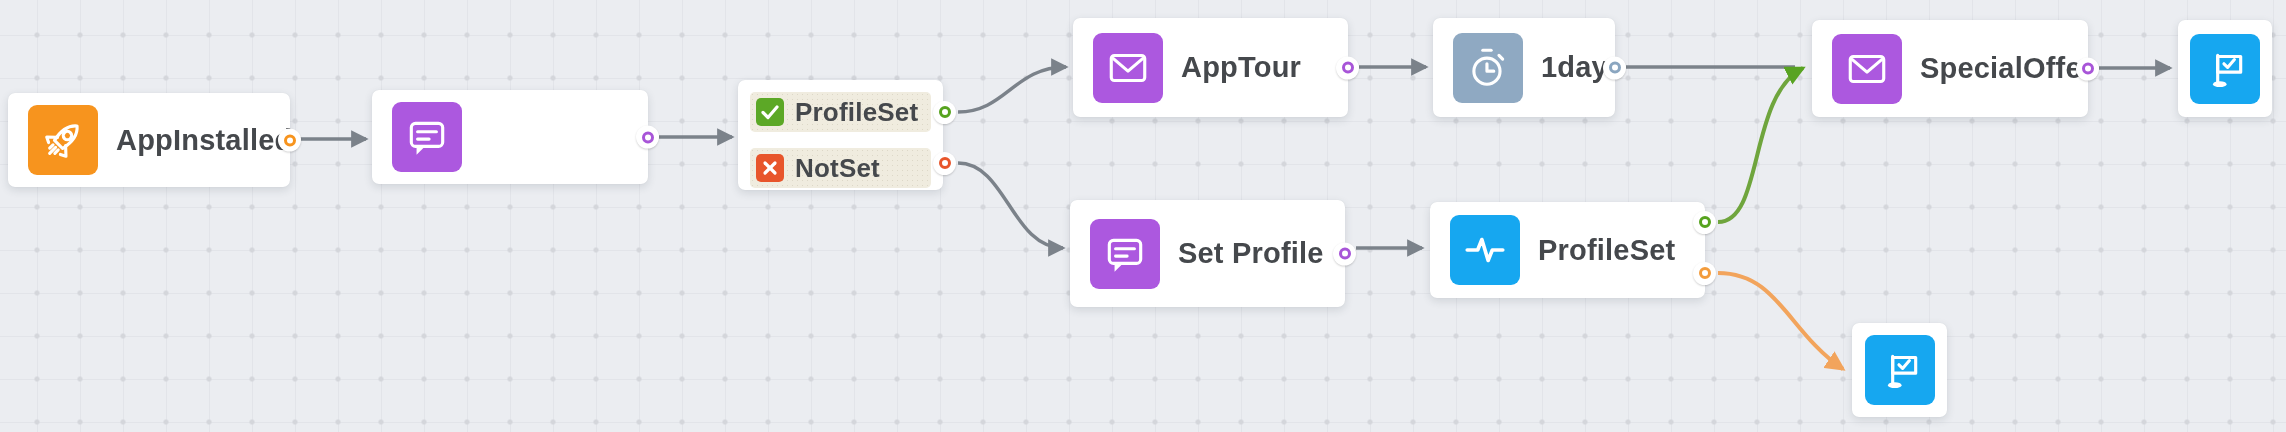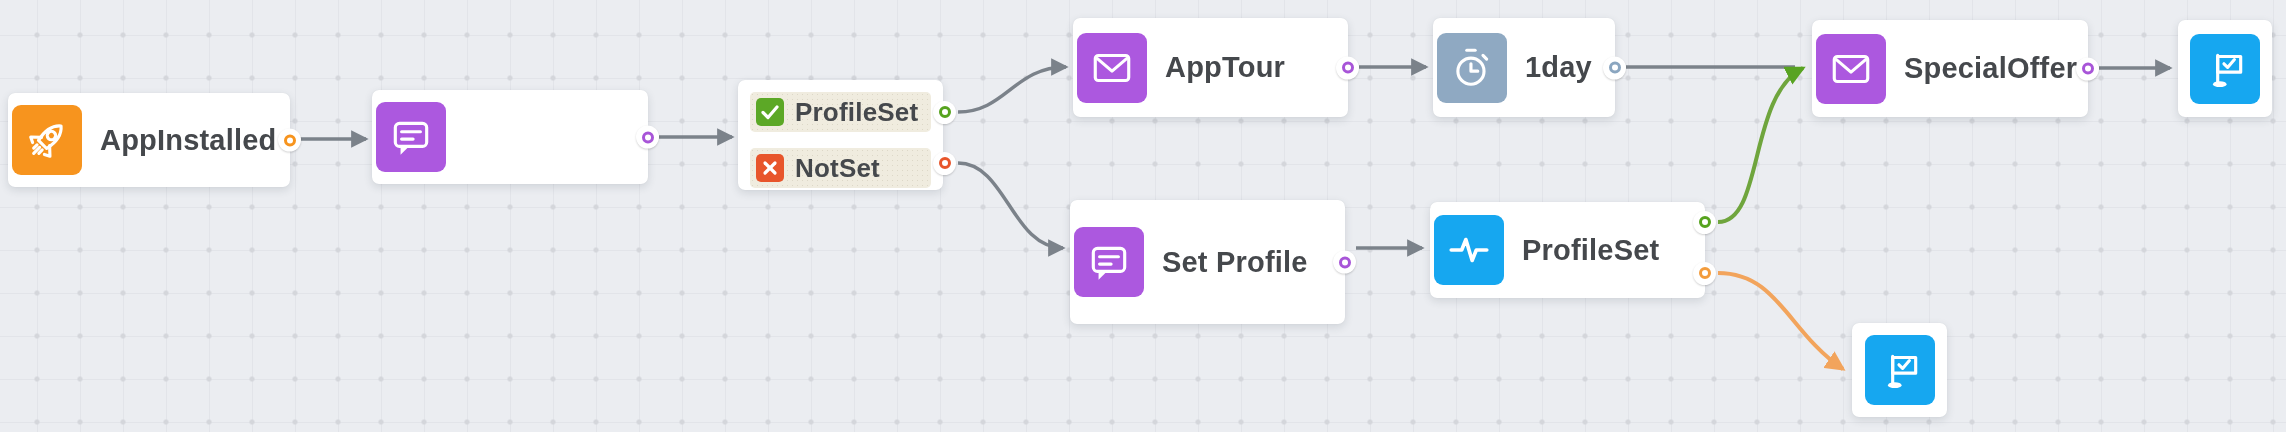--- a/index.html
+++ b/index.html
@@ -19,21 +19,21 @@
   .edges{position:absolute;left:0;top:0;z-index:1;}
   .edge{fill:none;}
   .edge.gray{stroke:#7b828a;stroke-width:3.5px;}
   .edge.green{stroke:#6fa53d;stroke-width:4px;}
   .edge.orange{stroke:#f2a45c;stroke-width:4px;}
 
   .node{
     position:absolute;z-index:2;
     background:#fff;border-radius:7px;
     box-shadow:0 3px 8px rgba(45,55,70,.14), 0 0 1px rgba(45,55,70,.10);
-    display:flex;align-items:center;gap:18px;padding:0 4px;
+    display:flex;align-items:center;gap:18px;padding:0 20px;
     box-sizing:border-box;
   }
   .node.square{justify-content:center;padding:0;gap:0;}
   .tile{
     width:70px;height:70px;border-radius:9px;flex:0 0 auto;
     display:flex;align-items:center;justify-content:center;
   }
   .tile.orange{background:#f7941e;}
   .tile.purple{background:#ac58df;}
   .tile.steel{background:#8fa9c2;}
@@ -207,21 +207,21 @@
     <div class="tile blue">
       <svg class="ic" width="46" height="46" viewBox="0 0 44 44" fill="none" stroke="#fff" stroke-width="3" stroke-linecap="round" stroke-linejoin="round">
         <path d="M15 9 V34"></path>
         <rect x="15" y="10" width="22" height="15"></rect>
         <path d="M21 17 L24.5 20.5 L31 13"></path>
         <ellipse cx="17" cy="36.5" rx="6.5" ry="2.8" fill="#fff" stroke="none"></ellipse>
       </svg>
     </div>
   </div>
 
-  <div class="node" style="left:1070px;top:200px;width:275px;height:124px;">
+  <div class="node" style="left:1070px;top:200px;width:275px;height:107px;">
     <div class="tile purple">
       <svg class="ic" width="46" height="46" viewBox="0 0 44 44" fill="none" stroke="#fff" stroke-width="3" stroke-linecap="round" stroke-linejoin="round">
         <rect x="7" y="9" width="30" height="22" rx="4"></rect>
         <path d="M12 31 L12 39 L20 31" fill="#fff" stroke="none"></path>
         <path d="M13 17 H31"></path>
         <path d="M13 24 H24"></path>
       </svg>
     </div>
     <div class="label">Set Profile</div>
     <div class="port mid ring-purple">

